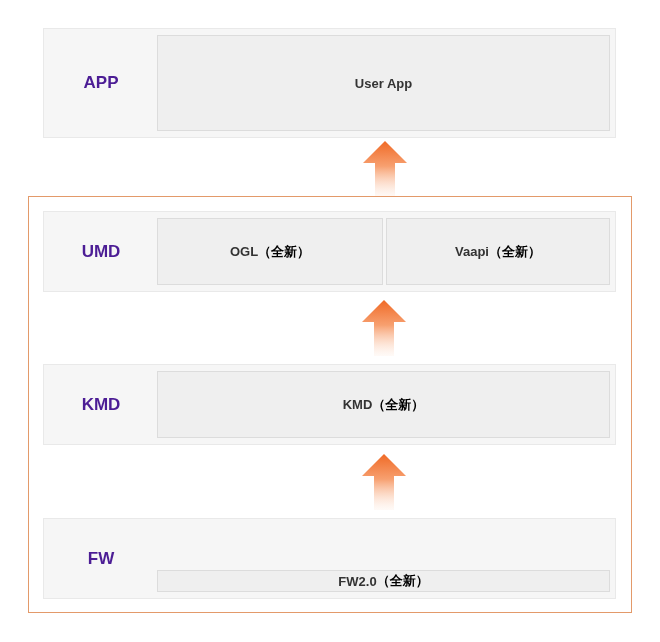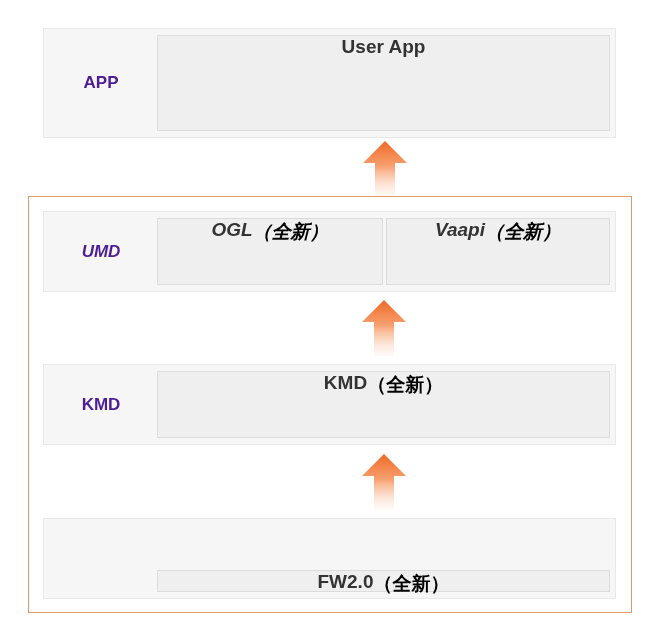--- a/index.html
+++ b/index.html
@@ -5,22 +5,22 @@
   html, body { margin:0; padding:0; background:#ffffff; }
   body { width:660px; height:642px; position:relative; overflow:hidden;
          font-family:"Liberation Sans","DejaVu Sans",sans-serif; }
   .row { position:absolute; left:43px; width:573px; background:#f6f6f6;
          border:1px solid #e9e9e9; box-sizing:border-box; }
   .row-label { position:absolute; left:0; top:0; width:114px; height:100%;
                display:flex; align-items:center; justify-content:center;
                font-weight:bold; font-size:17px; color:#4c1d95; }
   .cell { position:absolute; top:6px; bottom:6px; background:#efefef;
           border:1px solid #dcdcdc; box-sizing:border-box;
-          display:flex; justify-content:center;
-          font-weight:bold; font-size:19px; color:#333333; }
+          display:flex; align-items:center; justify-content:center;
+          font-weight:bold; font-size:13px; color:#333333; }
   .tag { color:#000000; }
   .frame { position:absolute; left:28px; top:196px; width:604px; height:417px;
            border:1.5px solid #e39a6a; box-sizing:border-box; }
   .arrow { position:absolute; width:44px; height:56px; }
 </style>
 </head>
 <body>
 
 <svg width="0" height="0" style="position:absolute">
   <defs>
@@ -38,21 +38,21 @@
     <span>User App</span>
   </div>
 </div>
 
 <svg class="arrow" style="left:363px;top:141px;" viewBox="0 0 44 56">
   <polygon points="22,0 44,22 32,22 32,56 12,56 12,22 0,22" fill="url(#arrowGrad)"></polygon>
 </svg>
 
 <div class="frame"></div>
 
-<div class="row" style="top:211px;height:81px;font-style:italic;">
+<div class="row" style="top:211px;height:81px;">
   <div class="row-label">UMD</div>
   <div class="cell" style="left:113px;width:226px;">
     <span>OGL</span>
       <span class="tag">（全新）</span>
   </div>
   <div class="cell" style="left:342px;right:5px;">
     <span>Vaapi</span>
       <span class="tag">（全新）</span>
   </div>
 </div>
@@ -67,17 +67,18 @@
     <span>KMD</span>
       <span class="tag">（全新）</span>
   </div>
 </div>
 
 <svg class="arrow" style="left:362px;top:454px;" viewBox="0 0 44 56">
   <polygon points="22,0 44,22 32,22 32,56 12,56 12,22 0,22" fill="url(#arrowGrad)"></polygon>
 </svg>
 
 <div class="row" style="top:518px;height:81px;">
+  <div class="row-label">FW</div>
   <div class="cell" style="left:113px;right:5px;margin-top:45px;">
     <span>FW2.0</span>
       <span class="tag">（全新）</span>
   </div>
 </div>
 
 </body></html>

